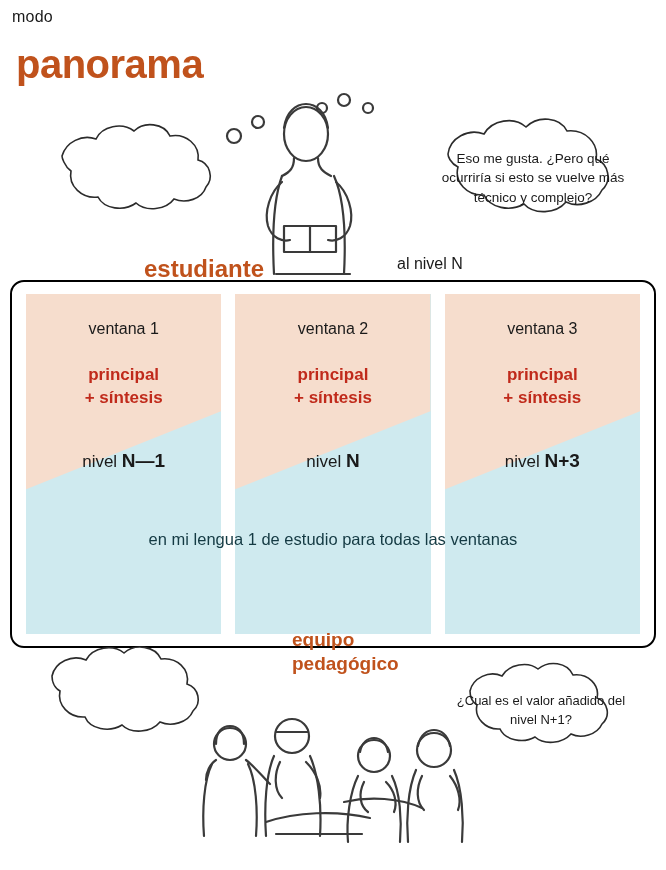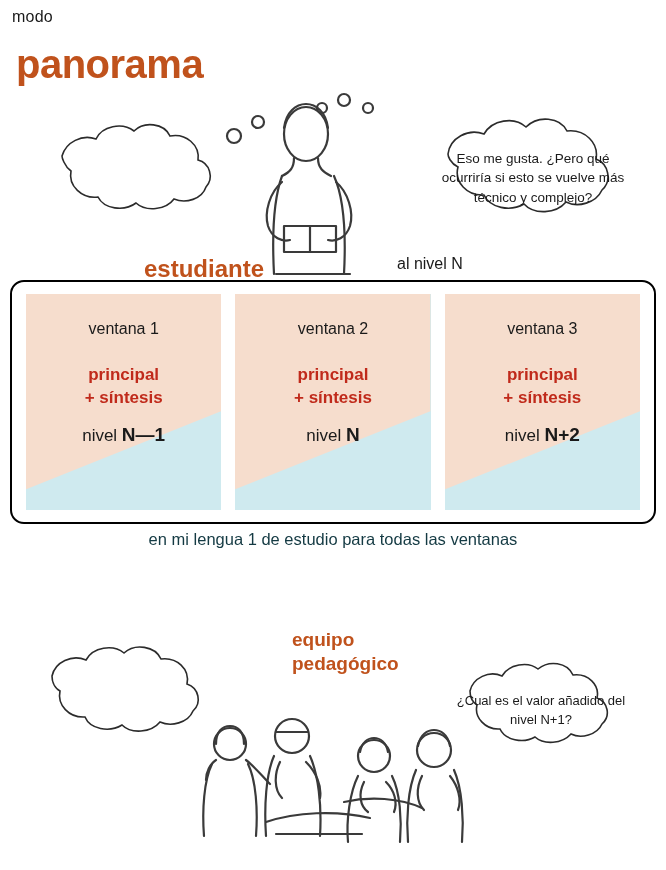--- a/index.html
+++ b/index.html
@@ -132,21 +132,21 @@
     width: 330px;
     height: 160px;
   }
 
   
   .panel {
     position: absolute;
     left: 10px;
     top: 280px;
     width: 646px;
-    height: 244px;
+    height: 368px;
     box-sizing: border-box;
     border: 2.5px solid #000;
     border-radius: 14px;
     background: #ffffff;
     padding: 12px 14px;
   }
   .windows-row {
     display: flex;
     gap: 14px;
     height: 100%;
@@ -170,21 +170,21 @@
   .w-title {
     font-size: 16px;
     color: #1a1a1a;
     margin-bottom: 26px;
   }
   .w-main {
     font-size: 17px;
     font-weight: bold;
     color: #c02a1b;
     line-height: 1.35;
-    margin-bottom: 14px;
+    margin-bottom: 40px;
   }
   .w-level {
     font-size: 17px;
     color: #1a1a1a;
   }
   .w-level b {
     font-size: 19px;
   }
   .panel-footer {
     position: absolute;
@@ -291,21 +291,21 @@
         <rect x="0" y="0" width="100" height="100" fill="#cfeaef"></rect>
         <polygon points="0,0 100,0 100,60 0,100" fill="#f6ddcd"></polygon>
       </svg>
       <div class="wcontent">
         <div class="w-title">ventana 3</div>
         <div class="w-main">
           <span>principal</span><br>
           <span>+ síntesis</span>
         </div>
         <div class="w-level">
-          <span>nivel </span><b>N+2</b>
+          <span>nivel </span><b>N+3</b>
         </div>
       </div>
     </div>
 
   </div>
   <div class="panel-footer">en mi lengua 1 de estudio para todas las ventanas</div>
 </div>
 
 <div class="role-equipo">
   <span>equipo</span><br>

